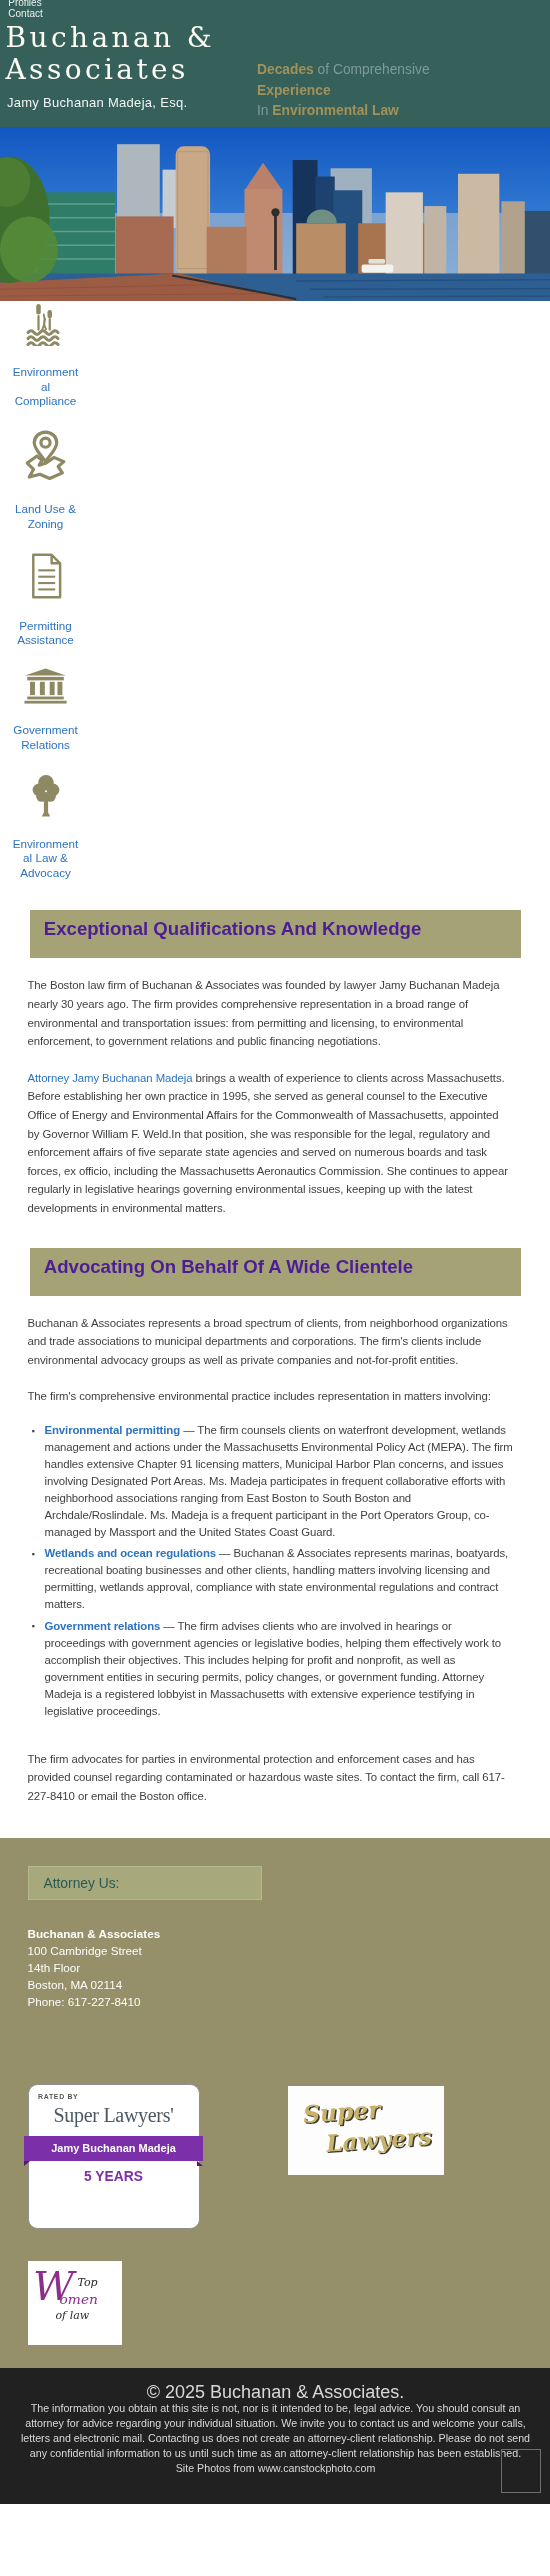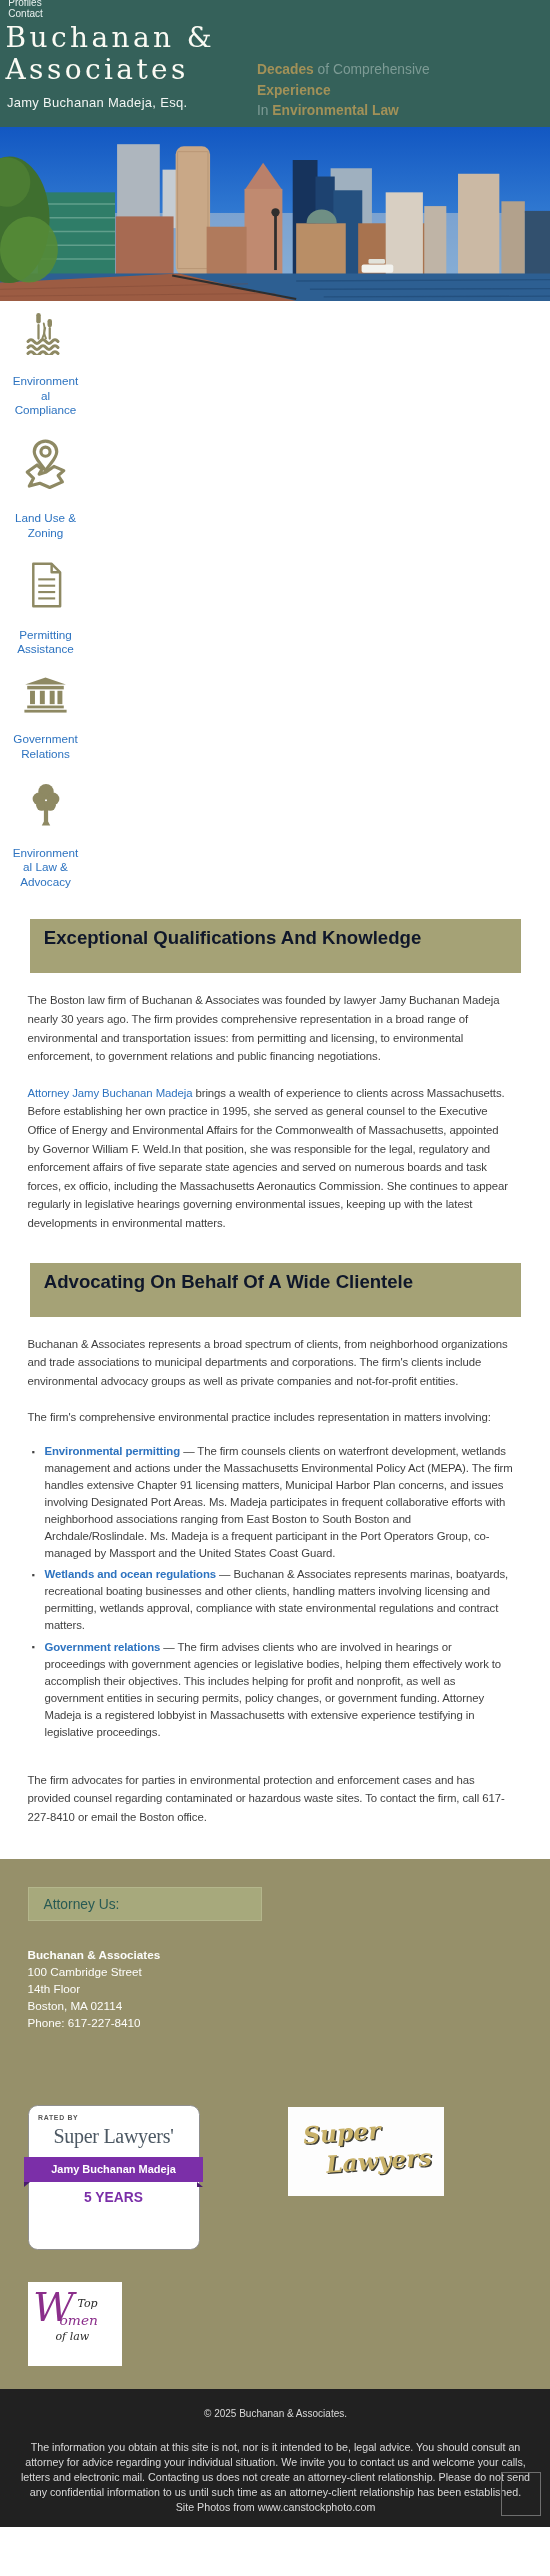--- a/index.html
+++ b/index.html
@@ -16,27 +16,27 @@
   .header{position:relative;height:108px;background:#35615a;overflow:hidden;}
   .logo{font-family:"DejaVu Serif","Liberation Serif",serif;font-size:28px;line-height:32px;letter-spacing:3.4px;color:#fbfbf4;padding:3.4px 0 0 5.5px;width:234px;}
   .attorney{font-size:13px;color:#f2f5f3;padding-left:6.9px;margin-top:8.3px;letter-spacing:0.3px;}
   .tagline{position:absolute;left:257px;top:41px;width:234px;font-size:13.8px;line-height:20.6px;color:#7d9b95;}
   .tagline b{color:#a29158;}
 
   
   .photo{display:block;width:551px;height:174px;}
 
   
-  .side{width:91px;padding-top:9px;}
+  .side{width:91px;padding-top:0;}
   .side-item{display:flex;flex-direction:column;align-items:center;margin-bottom:20.6px;cursor:pointer;}
   .side-item svg{display:block;margin-bottom:19px;}
   .side-label{width:69px;text-align:center;font-size:11.7px;line-height:14.5px;color:#2d73c0;overflow-wrap:break-word;word-break:break-word;}
 
   
-  .bar{height:54px;line-height:38px;background:#a5a276;color:#0f172a;font-size:18.6px;font-weight:bold;margin:30px 30px 0 30px;padding-left:13.8px;white-space:nowrap;overflow:hidden;}
+  .bar{height:48px;line-height:38px;background:#a5a276;color:#4c1d95;font-size:18.6px;font-weight:bold;margin:30px 30px 0 30px;padding-left:13.8px;white-space:nowrap;overflow:hidden;}
   .para{margin:18px 38px 0 27.5px;font-size:11.4px;line-height:18.6px;letter-spacing:-0.1px;}
   .blue-link{color:#2d73c0;cursor:pointer;}
   .bullets{margin:16.5px 38px 0 27.5px;padding-left:17px;list-style:none;font-size:11.4px;line-height:17px;letter-spacing:-0.1px;}
   .bullets li{position:relative;margin-bottom:4.1px;}
   .bullets li::before{content:"▪";position:absolute;left:-13px;top:0.7px;font-size:9px;color:#3f3f3f;}
   .lead{color:#2d73c0;font-weight:bold;cursor:pointer;}
   .closing{margin-top:30px;}
 
   
   .olive{height:530px;background:#96906a;margin-top:33px;padding:27.5px 0 0 27.5px;position:relative;}
@@ -62,21 +62,21 @@
 
   
   .tw-card{width:94px;height:84px;background:#ffffff;margin-top:32px;position:relative;cursor:pointer;font-family:"DejaVu Serif","Liberation Serif",serif;font-style:italic;}
   .tw-w{position:absolute;left:5.5px;top:5.5px;font-size:40px;color:#8b2f8b;line-height:1;}
   .tw-top{position:absolute;left:50px;top:15px;font-size:11px;color:#2b2b2b;}
   .tw-women{position:absolute;left:32px;top:30px;font-size:13.8px;color:#8b2f8b;}
   .tw-law{position:absolute;left:28px;top:48px;font-size:11px;color:#2b2b2b;}
 
   
   .dark{min-height:136px;background:#212121;color:#d9d9d9;text-align:center;padding:16.5px 18px 12.4px 18px;position:relative;font-size:10.7px;line-height:15px;}
-  .dark .copy{font-size:10px;margin-bottom:19px;}
+  .dark .copy{font-size:18px;margin-bottom:1px;}
   .widget-frame{position:absolute;right:9.6px;bottom:11px;width:40px;height:44px;border:0.7px solid #6e6e6e;background:transparent;cursor:pointer;}
 </style>
 </head>
 <body>
 
 <div class="nav">
   <div class="nav-item active">
       <span>Home</span>
     </div>
   <div class="nav-item">

